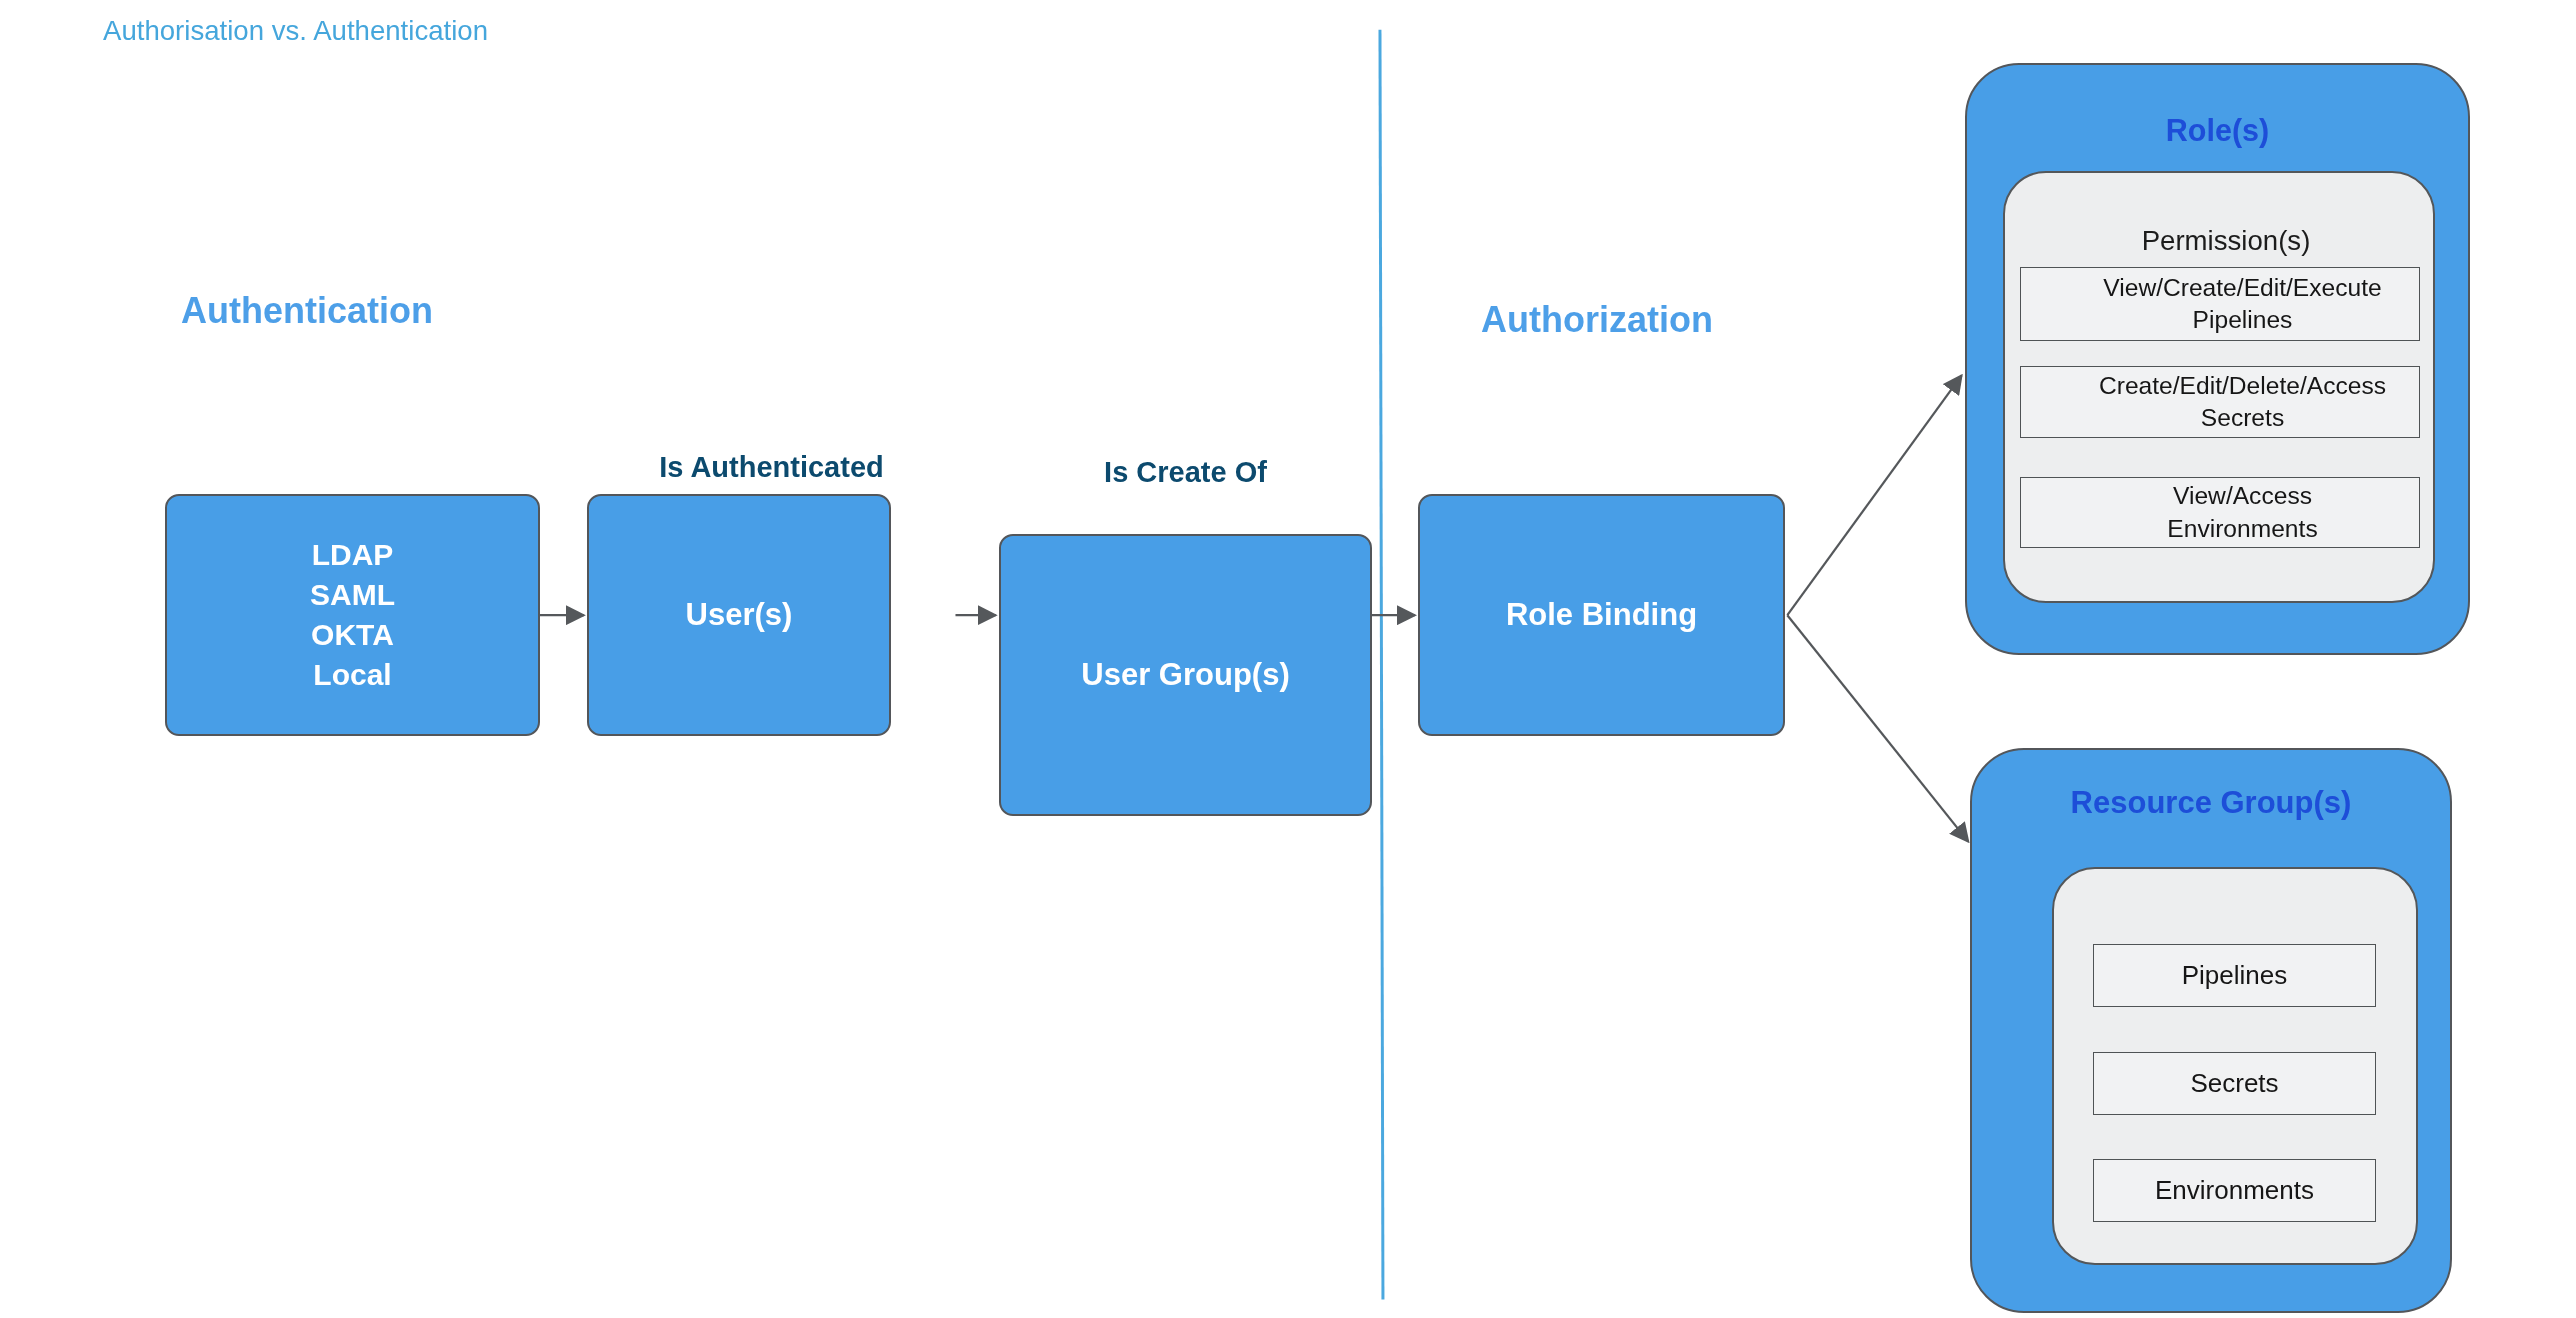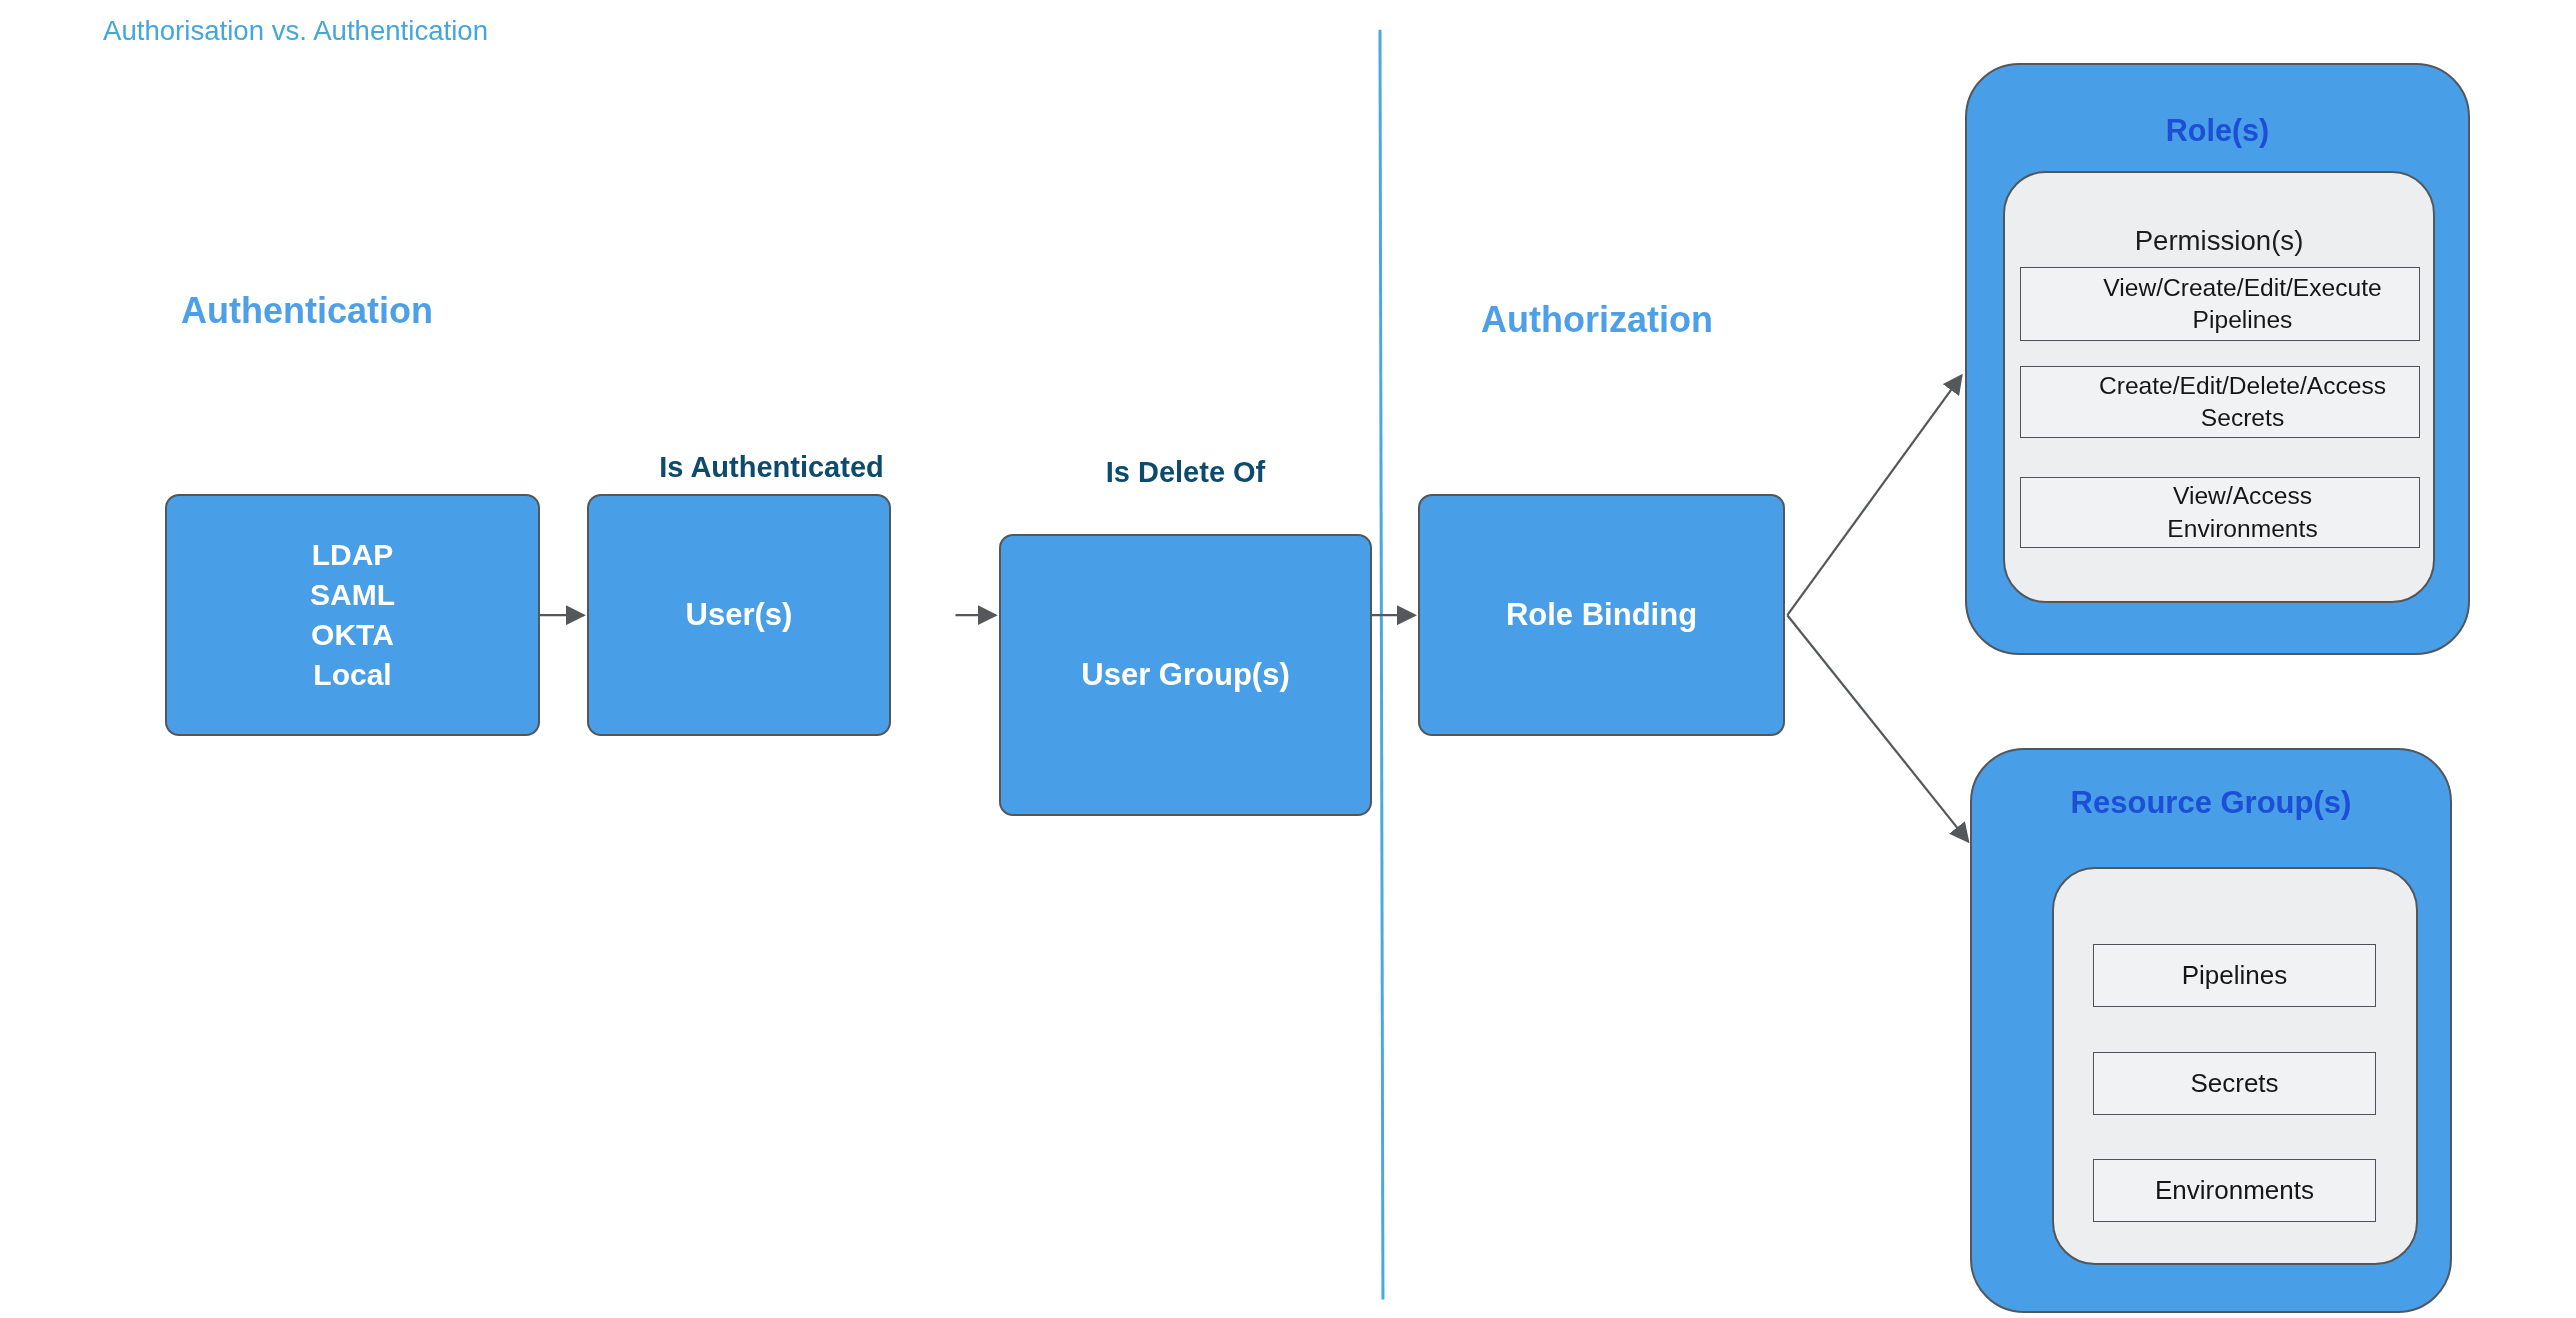--- a/index.html
+++ b/index.html
@@ -101,21 +101,21 @@
 <body>
 
 <div class="canvas">
 
   <div class="page-title">Authorisation vs. Authentication</div>
 
   <div class="heading auth">Authentication</div>
   <div class="heading authz">Authorization</div>
 
   <div class="flow-label" style="left:587px; top:451px; width:369px;">Is Authenticated</div>
-  <div class="flow-label" style="left:999px; top:456px; width:373px;">Is Delete Of</div>
+  <div class="flow-label" style="left:999px; top:456px; width:373px;">Is Create Of</div>
 
   <div class="blue-box" style="left:165px; top:494px; width:375px; height:242px;">
     <div class="provider-line">LDAP</div>
     <div class="provider-line">SAML</div>
     <div class="provider-line">OKTA</div>
     <div class="provider-line">Local</div>
   </div>
 
   <div class="blue-box" style="left:587px; top:494px; width:304px; height:242px;">
     <div>User(s)</div>
@@ -125,21 +125,21 @@
     <div>User Group(s)</div>
   </div>
 
   <div class="blue-box" style="left:1418px; top:494px; width:367px; height:242px;">
     <div>Role Binding</div>
   </div>
 
   <div class="container-box" style="left:1965px; top:63px; width:505px; height:592px;"></div>
   <div class="container-title" style="left:1965px; top:113px; width:505px; font-size:30.5px;">Role(s)</div>
   <div class="gray-panel" style="left:2003px; top:171px; width:432px; height:432px;"></div>
-  <div class="panel-title" style="left:2003px; top:225px; width:432px;">Permission(s)</div>
+  <div class="panel-title" style="left:2003px; top:225px; width:432px;padding-left:7px;">Permission(s)</div>
 
   <div class="item-row perm-row" style="left:2020px; top:267px; width:400px; height:74px;">
     <div>View/Create/Edit/Execute</div>
     <div>Pipelines</div>
   </div>
   <div class="item-row perm-row" style="left:2020px; top:366px; width:400px; height:72px;">
     <div>Create/Edit/Delete/Access</div>
     <div>Secrets</div>
   </div>
   <div class="item-row perm-row" style="left:2020px; top:477px; width:400px; height:71px;">

